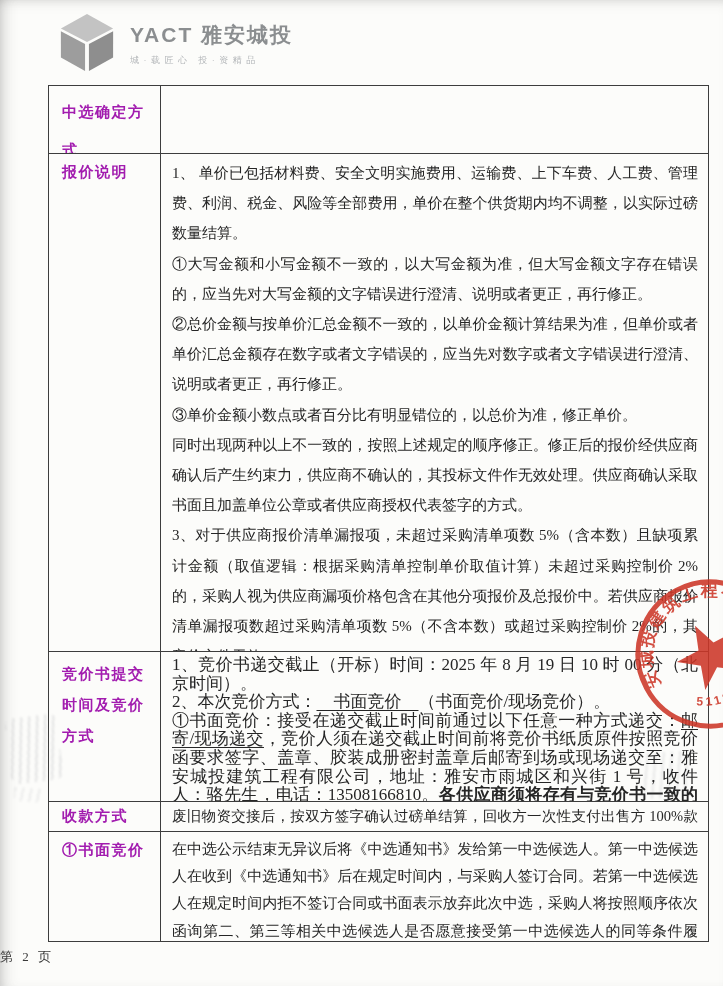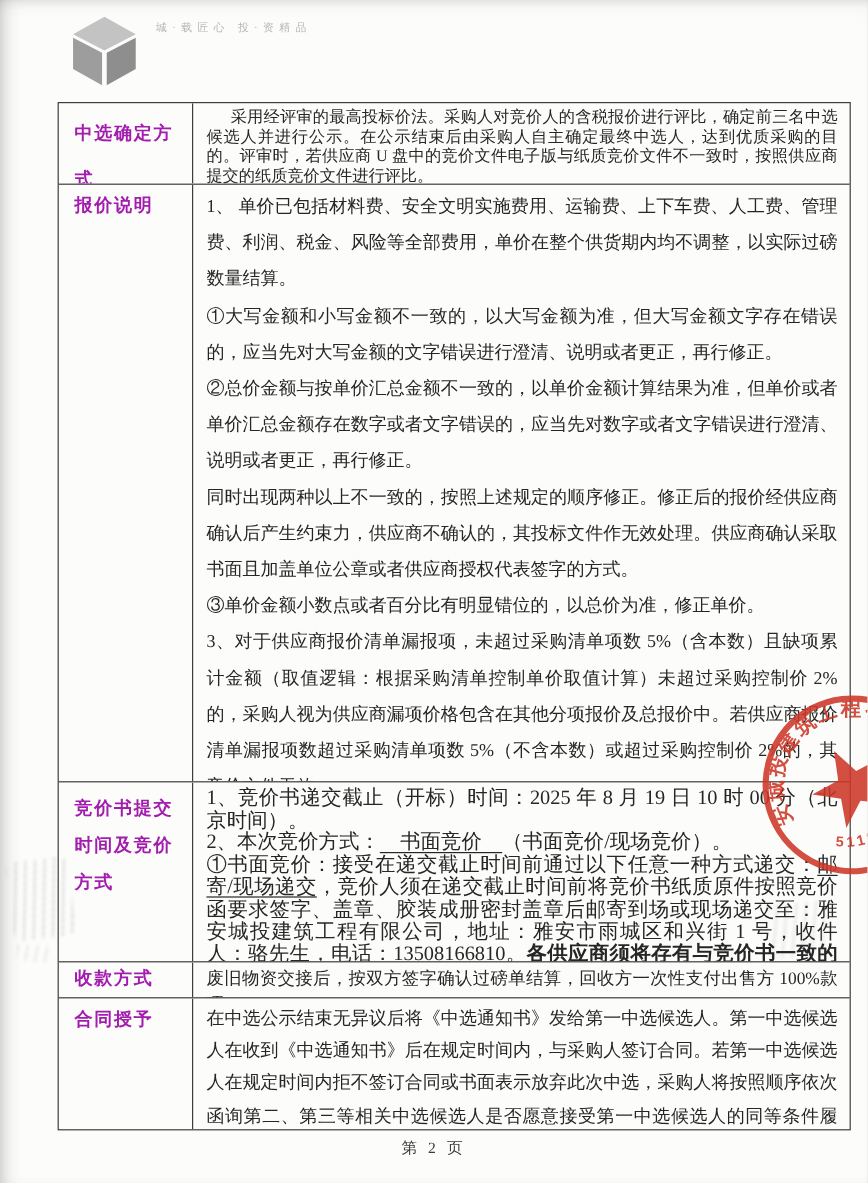--- a/index.html
+++ b/index.html
@@ -33,73 +33,71 @@
   .b{font-weight:700;}
   
   .seal{position:absolute; left:622px; top:566px; width:176px; height:176px; opacity:.88; pointer-events:none;}
   
   .smudge{position:absolute; opacity:.28; filter:blur(1.2px); pointer-events:none;
     background:repeating-linear-gradient(98deg, rgba(85,88,100,.55) 0 2px, transparent 2px 8px);}
   .smudge.s1{left:8px; top:716px; width:52px; height:66px; transform:rotate(-7deg); border-radius:8px;}
   .smudge.s2{left:14px; top:788px; width:30px; height:14px; transform:rotate(4deg); opacity:.18;}
   .smudge.s3{left:640px; top:752px; width:48px; height:46px; transform:rotate(-3deg); opacity:.22;}
   
-  .footer{position:absolute; left:0; right:0; top:948px; text-align:center;
+  .footer{position:absolute; left:0; right:0; top:948px; text-align:left;
     font-size:13px; letter-spacing:3px; color:#3a3a3a;}
 </style>
 </head>
 <body>
 
 <div class="page">
 
   <div class="logo">
     <svg width="58" height="60" viewBox="0 0 60 62">
       <polygon points="30,2 57,17 30,31 3,17" fill="#c3c3c3"></polygon>
       <polygon points="3,20 28,33 28,61 3,47" fill="#9d9d9d"></polygon>
       <polygon points="57,20 32,33 32,61 57,47" fill="#8e8e8e"></polygon>
     </svg>
     <div>
+      <div class="brand">YACT 雅安城投</div>
       <div class="tagline">城·载匠心  投·资精品</div>
     </div>
   </div>
 
   <div class="doc-table" id="doc-table">
       <div class="t-row" style="height: 67px;">
         <div class="t-label" style="line-height: 38px;">中选确定方式</div>
-        <div class="t-content" style="font-size: 13.5px;">
-          <p style="line-height: 16.2px; text-indent: 1.5em;"><span>采用经评审的最高投标价法。采购人对竞价人的含税报价进行评比，确定前三名中选候选人并进行公示。在公示结束后由采购人自主确定最终中选人，达到优质采购的目的。评审时，若供应商 U 盘中的竞价文件电子版与纸质竞价文件不一致时，按照供应商提交的纸质竞价文件进行评比。</span></p>
-        </div>
       </div>
       <div class="t-row" style="height: 498px;">
         <div class="t-label" style="line-height: 22px;">报价说明</div>
         <div class="t-content" style="font-size: 15px;">
           <p style="line-height: 30.2px;"><span>1、 单价已包括材料费、安全文明实施费用、运输费、上下车费、人工费、管理费、利润、税金、风险等全部费用，单价在整个供货期内均不调整，以实际过磅数量结算。</span></p>
           <p style="line-height: 30.2px;"><span>①大写金额和小写金额不一致的，以大写金额为准，但大写金额文字存在错误的，应当先对大写金额的文字错误进行澄清、说明或者更正，再行修正。</span></p>
           <p style="line-height: 30.2px;"><span>②总价金额与按单价汇总金额不一致的，以单价金额计算结果为准，但单价或者单价汇总金额存在数字或者文字错误的，应当先对数字或者文字错误进行澄清、说明或者更正，再行修正。</span></p>
+          <p style="line-height: 30.2px;"><span>③单价金额小数点或者百分比有明显错位的，以总价为准，修正单价。</span></p>
           <p style="line-height: 30.2px;"><span>同时出现两种以上不一致的，按照上述规定的顺序修正。修正后的报价经供应商确认后产生约束力，供应商不确认的，其投标文件作无效处理。供应商确认采取书面且加盖单位公章或者供应商授权代表签字的方式。</span></p>
-          <p style="line-height: 30.2px;"><span>③单价金额小数点或者百分比有明显错位的，以总价为准，修正单价。</span></p>
           <p style="line-height: 30.2px;"><span>3、对于供应商报价清单漏报项，未超过采购清单项数 5%（含本数）且缺项累计金额（取值逻辑：根据采购清单控制单价取值计算）未超过采购控制价 2%的，采购人视为供应商漏项价格包含在其他分项报价及总报价中。若供应商报价清单漏报项数超过采购清单项数 5%（不含本数）或超过采购控制价 2%的，其竞价文件无效。</span></p>
         </div>
       </div>
       <div class="t-row" style="height: 150px;">
         <div class="t-label" style="line-height: 31px;">竞价书提交时间及竞价方式</div>
         <div class="t-content" style="font-size: 17px;">
           <p style="line-height: 18.6px;"><span>1、竞价书递交截止（开标）时间：2025 年 8 月 19 日 10 时 00 分（北京时间）。</span></p>
           <p style="line-height: 18.6px;"><span>2、本次竞价方式：</span><span class="u">　书面竞价　</span><span>（书面竞价/现场竞价）。</span></p>
           <p style="line-height: 18.6px;"><span>①书面竞价：接受在递交截止时间前通过以下任意一种方式递交：</span><span class="u">邮寄/现场递交</span><span>，竞价人须在递交截止时间前将竞价书纸质原件按照竞价函要求签字、盖章、胶装成册密封盖章后邮寄到场或现场递交至：雅安城投建筑工程有限公司，地址：雅安市雨城区和兴街 1 号，收件人：</span><span class="u">骆先生</span><span>，电话：</span><span class="u">13508166810</span><span>。</span><span class="b">各供应商须将存有与竞价书一致的扫描件 U 盘与竞价书一并封装后进行递交，提前通过电话报名领取竞价采购资料。</span></p>
         </div>
       </div>
       <div class="t-row" style="height: 30px;">
         <div class="t-label" style="line-height: 21px; padding-top: 4px;">收款方式</div>
         <div class="t-content" style="font-size: 14.5px; padding-top: 4px;">
           <p style="line-height: 21px;"><span>废旧物资交接后，按双方签字确认过磅单结算，回收方一次性支付出售方 100%款项。</span></p>
         </div>
       </div>
       <div class="t-row" style="height: 110px;">
-        <div class="t-label" style="line-height: 22px;">合同授予</div>
+        <div class="t-label" style="line-height: 22px;">①书面竞价</div>
         <div class="t-content" style="font-size: 15px;">
           <p style="line-height: 27.2px;"><span>在中选公示结束无异议后将《中选通知书》发给第一中选候选人。第一中选候选人在收到《中选通知书》后在规定时间内，与采购人签订合同。若第一中选候选人在规定时间内拒不签订合同或书面表示放弃此次中选，采购人将按照顺序依次函询第二、第三等相关中选候选人是否愿意接受第一中选候选人的同等条件履约，若在此环节中任</span></p>
         </div>
       </div>
     </div>
 
   <div class="seal">
     <svg width="176" height="176" viewBox="0 0 176 176">
       <g transform="rotate(-28 88 88)">
         <circle class="seal-ink-stroke" cx="88" cy="88" r="72" fill="none" stroke-width="5" stroke="#cd3728"></circle>

